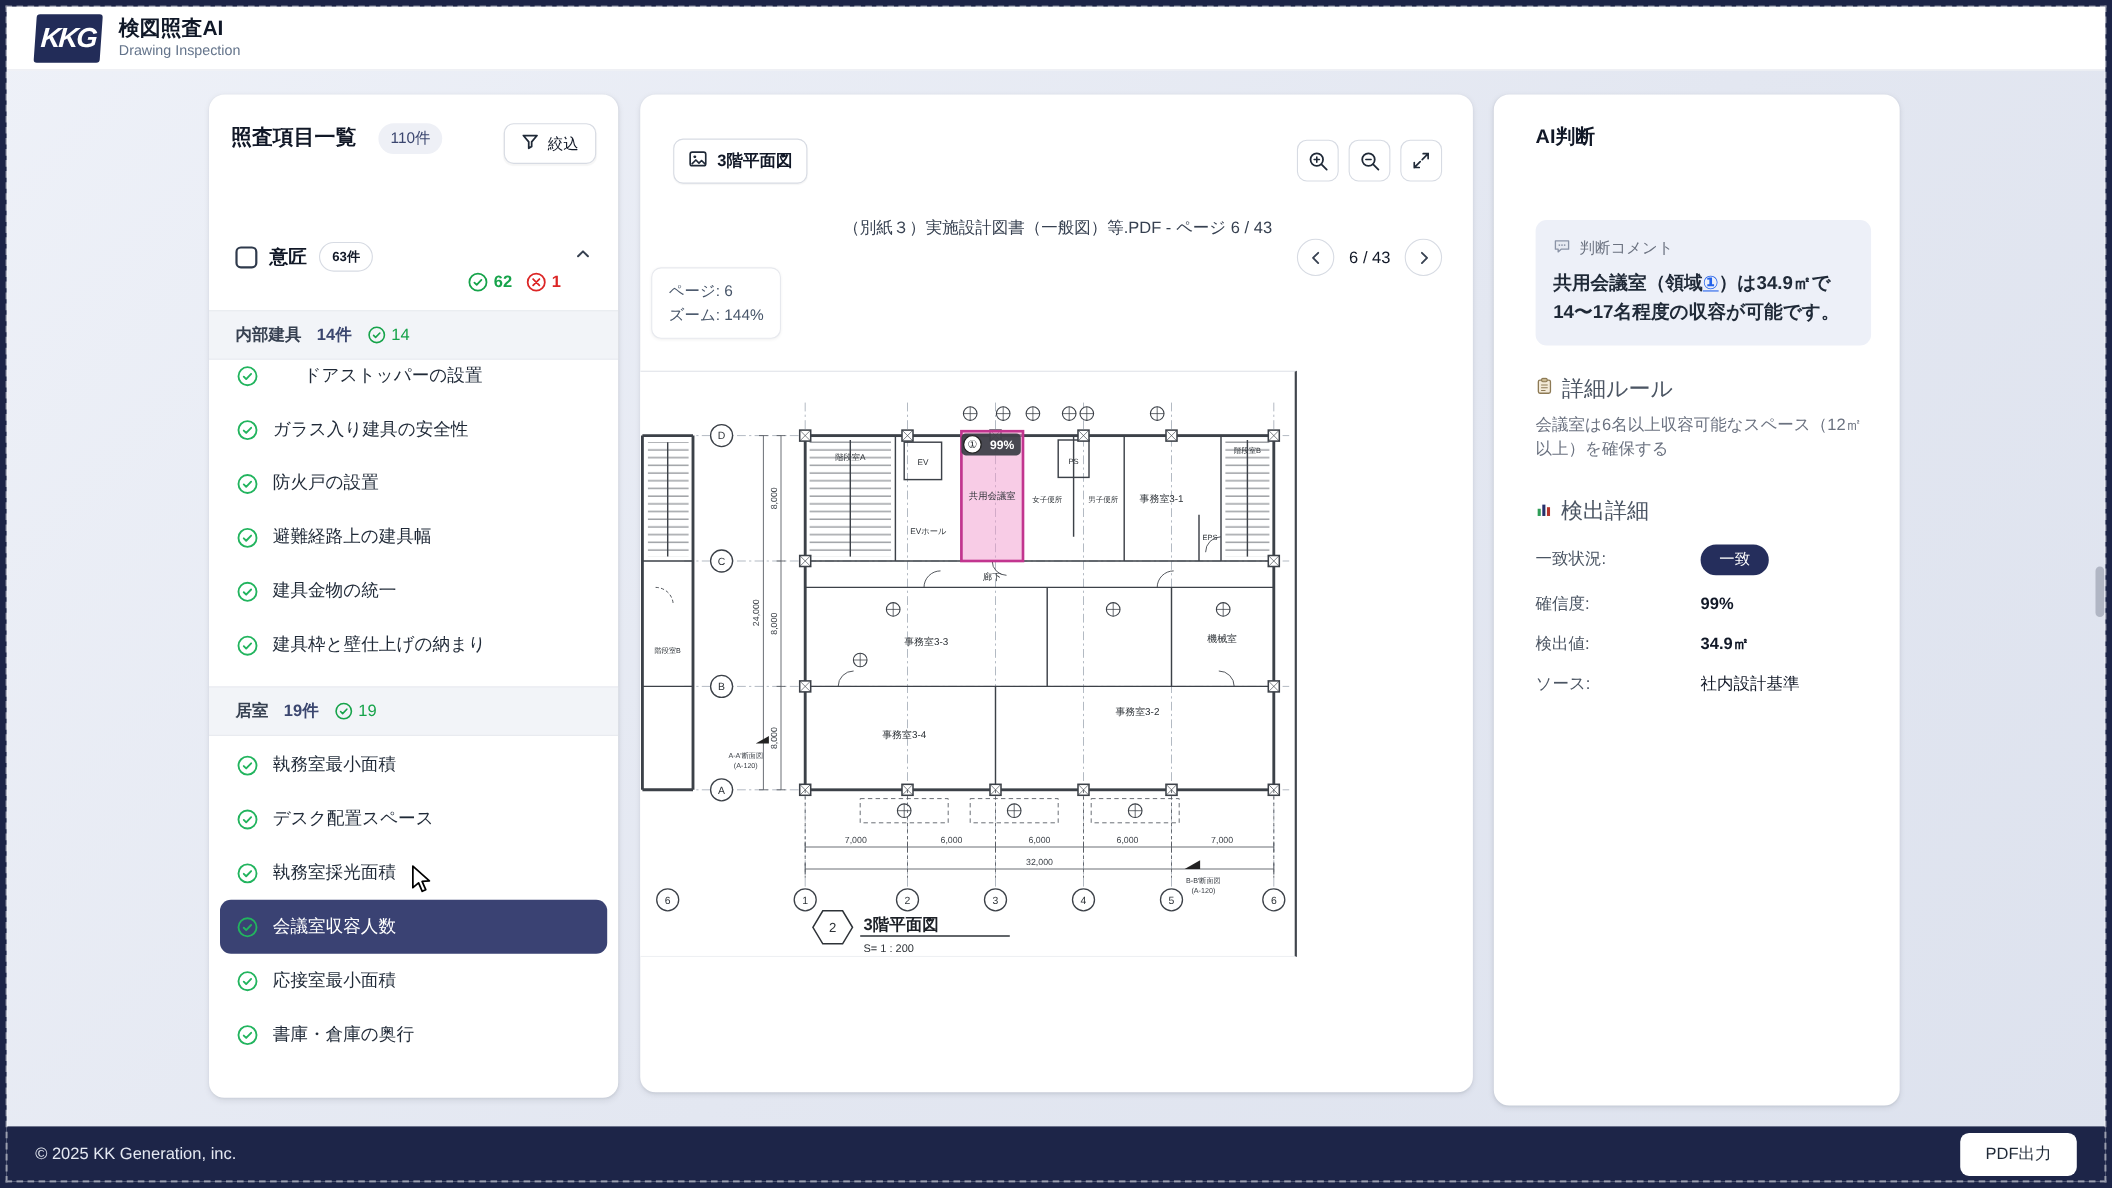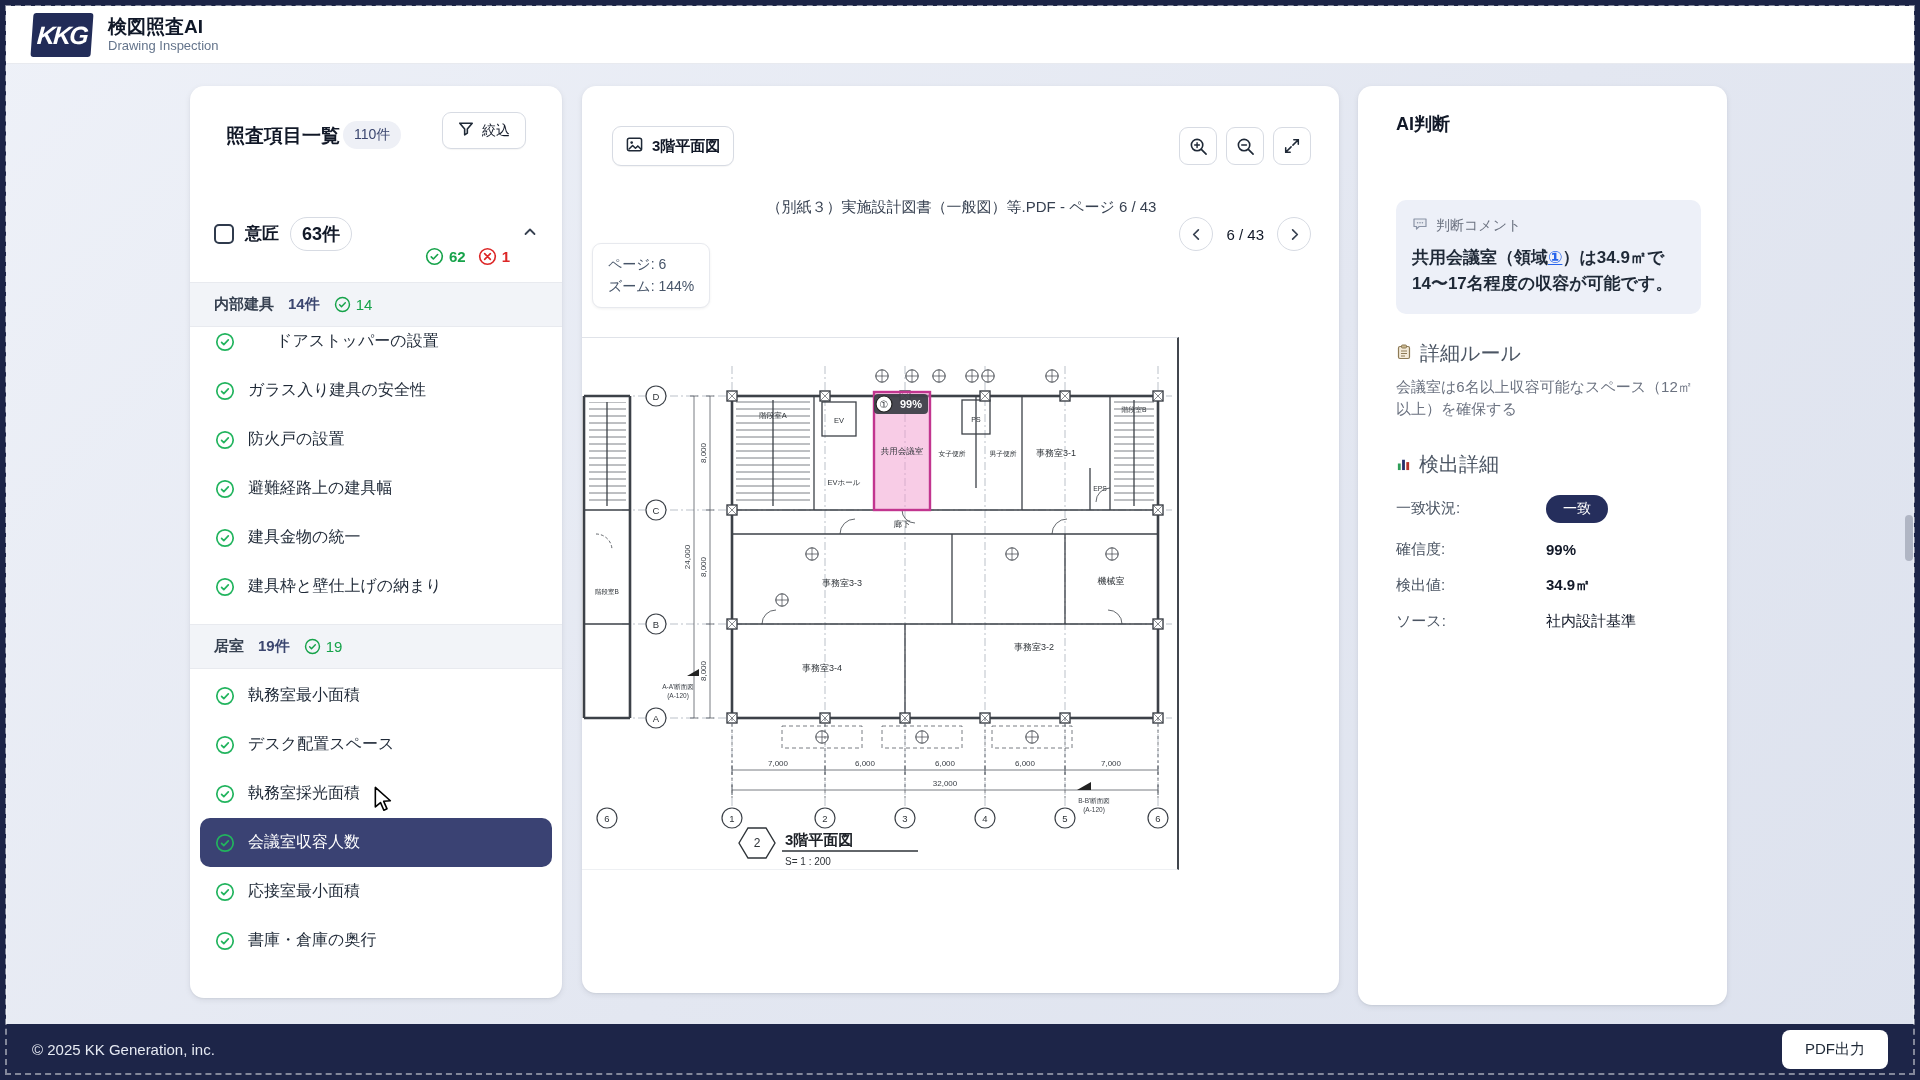--- a/index.html
+++ b/index.html
@@ -20,30 +20,30 @@
   .app-sub { font-size:13px; color:#64748b; }
 
   
   .panel { position:absolute; background:#fff; border-radius:14px;
            box-shadow:0 1px 2px rgba(16,24,40,.06),0 2px 6px rgba(16,24,40,.08); }
   #sidebar { left:190px; top:86px; width:372px; height:912px; overflow:hidden; }
   #viewer  { left:582px; top:86px; width:757px; height:907px; overflow:hidden; }
   #ai      { left:1358px; top:86px; width:369px; height:919px; overflow:hidden;padding-left:12px; }
 
   
-  .sb-head { display:flex; align-items:flex-end; gap:3px; padding:26px 36px 0; }
+  .sb-head { display:flex; align-items:flex-start; gap:20px; padding:26px 20px 0; }
   .sb-title { font-size:19px; font-weight:bold; color:#111827; }
   .badge-soft { background:#eef0f6; color:#3b466f; font-size:14px; padding:5px 11px; border-radius:999px; }
   .filter-btn { margin-left:auto; display:flex; align-items:center; gap:8px; background:#fff;
                 border:1px solid #d7dbe3; border-radius:9px; padding:8px 15px; font-size:14px; color:#111827;
                 box-shadow:0 1px 1px rgba(0,0,0,.04); cursor:pointer; }
   .cat-row { display:flex; align-items:center; gap:11px; padding:0 24px; margin-top:52px; }
   .checkbox { width:20px; height:20px; border:2px solid #2f3a4c; border-radius:5px; background:#fff; }
   .cat-label { font-size:17px; font-weight:bold; color:#111827; }
-  .badge-outline { border:1px solid #d7dbe3; border-radius:999px; padding:4px 11px; font-size:18px; font-weight:bold; color:#111827; }
+  .badge-outline { border:1px solid #d7dbe3; border-radius:999px; padding:4px 11px; font-size:12px; font-weight:bold; color:#111827; }
   .cat-right { margin-left:auto; display:flex; align-items:center; gap:12px; }
   .stat { display:flex; align-items:center; gap:5px; font-size:15px; font-weight:bold;margin-top:46px; }
   .stat.ok { color:#16a34a; } .stat.ng { color:#dc2626; }
   .group-head { margin-top:16px; background:#f2f4f8; border-top:1px solid #e8eaef; border-bottom:1px solid #e8eaef;
                 padding:12px 24px; display:flex; align-items:center; gap:14px; position:relative; z-index:2; }
   .group-name { font-size:15px; font-weight:bold; color:#374151; }
   .group-count { font-size:15px; font-weight:bold; color:#3b466f; }
   .group-pass { display:flex; align-items:center; gap:5px; font-size:15px; color:#16a34a; }
   .items { padding:2px 10px 0; overflow:hidden; position:relative; z-index:1; }
   .item { display:flex; align-items:center; gap:13px; height:49px; padding:0 15px; font-size:16px;

